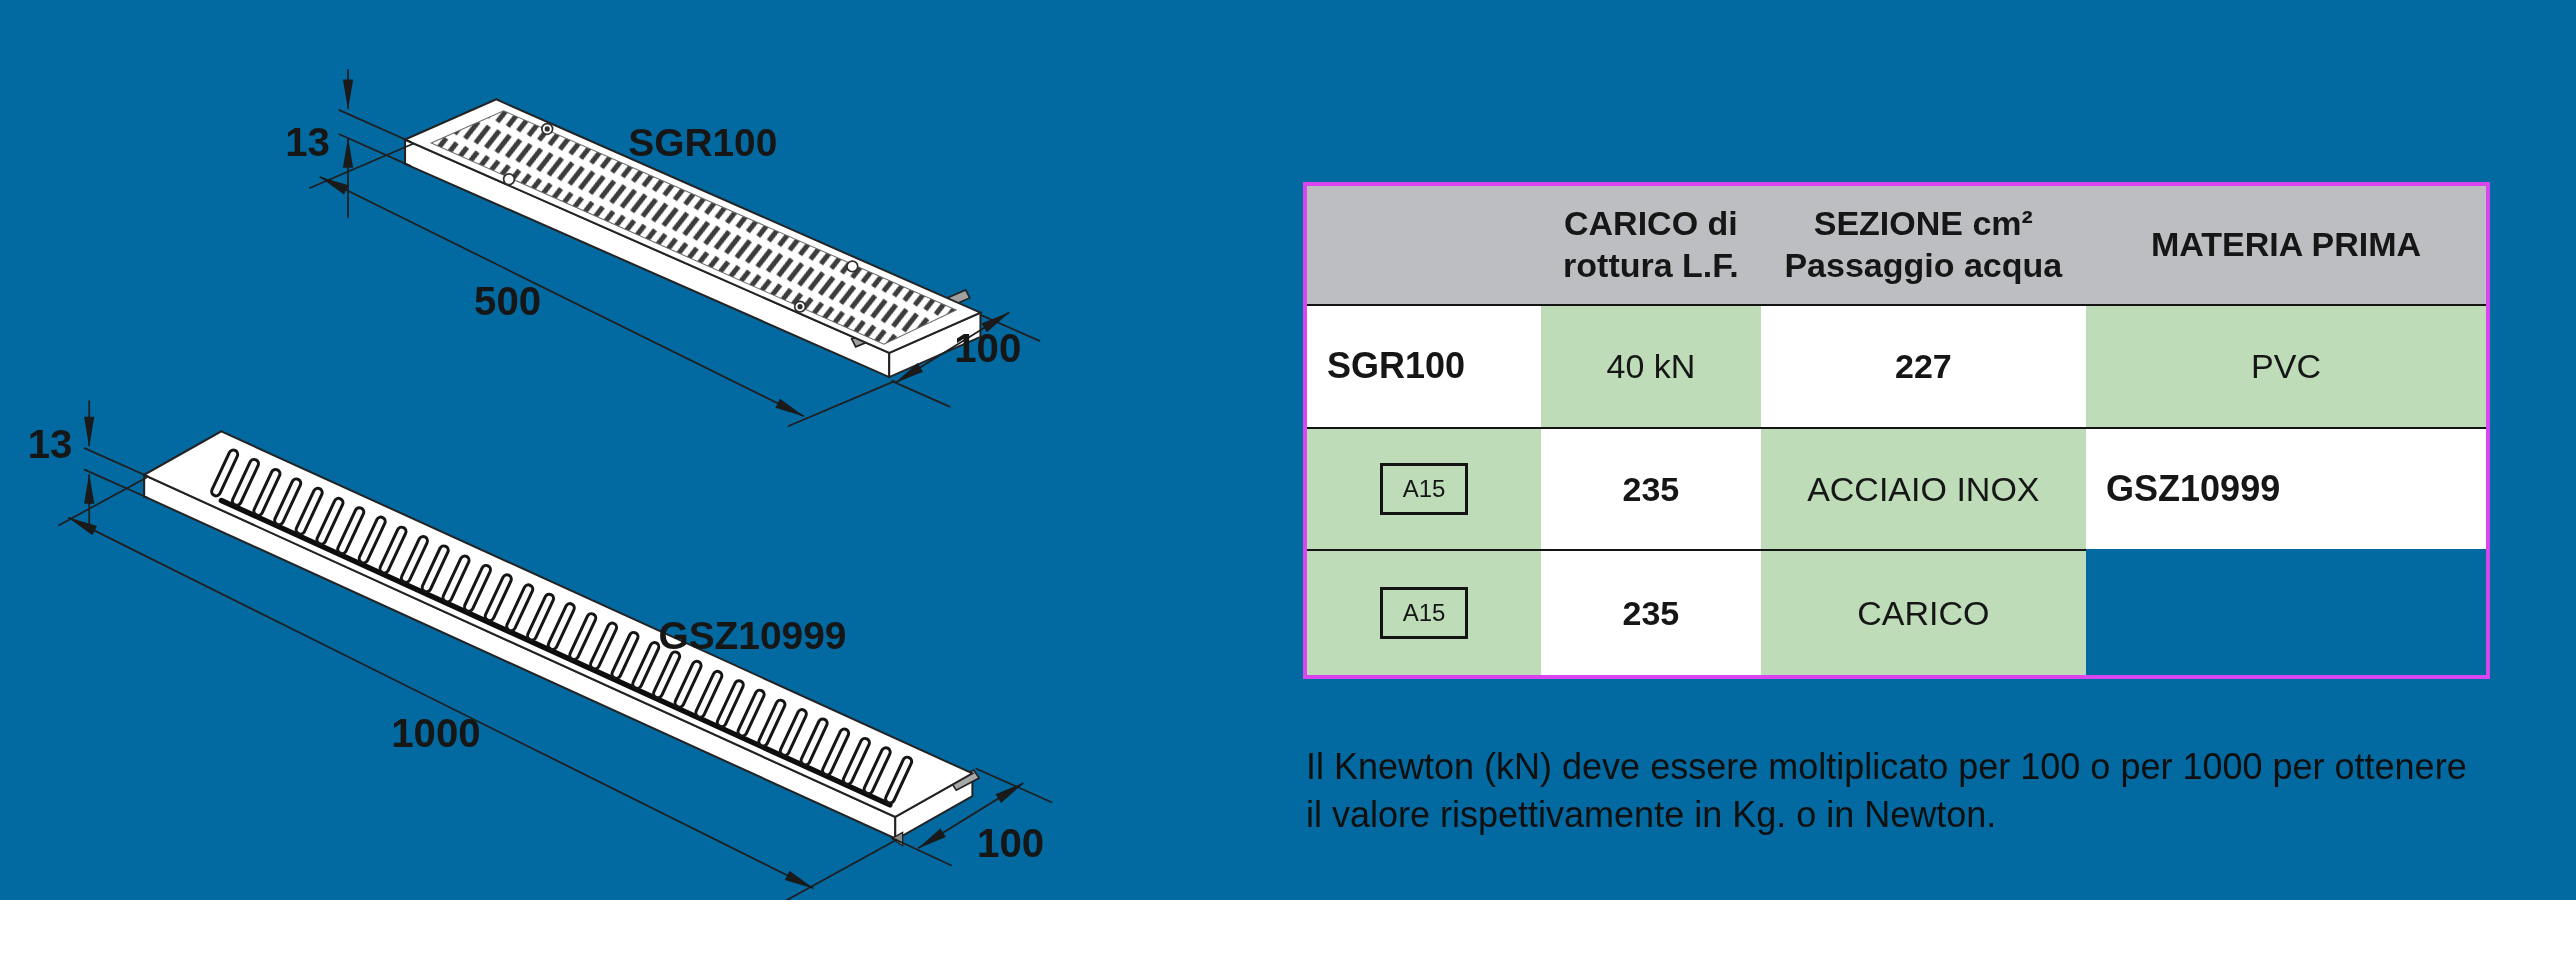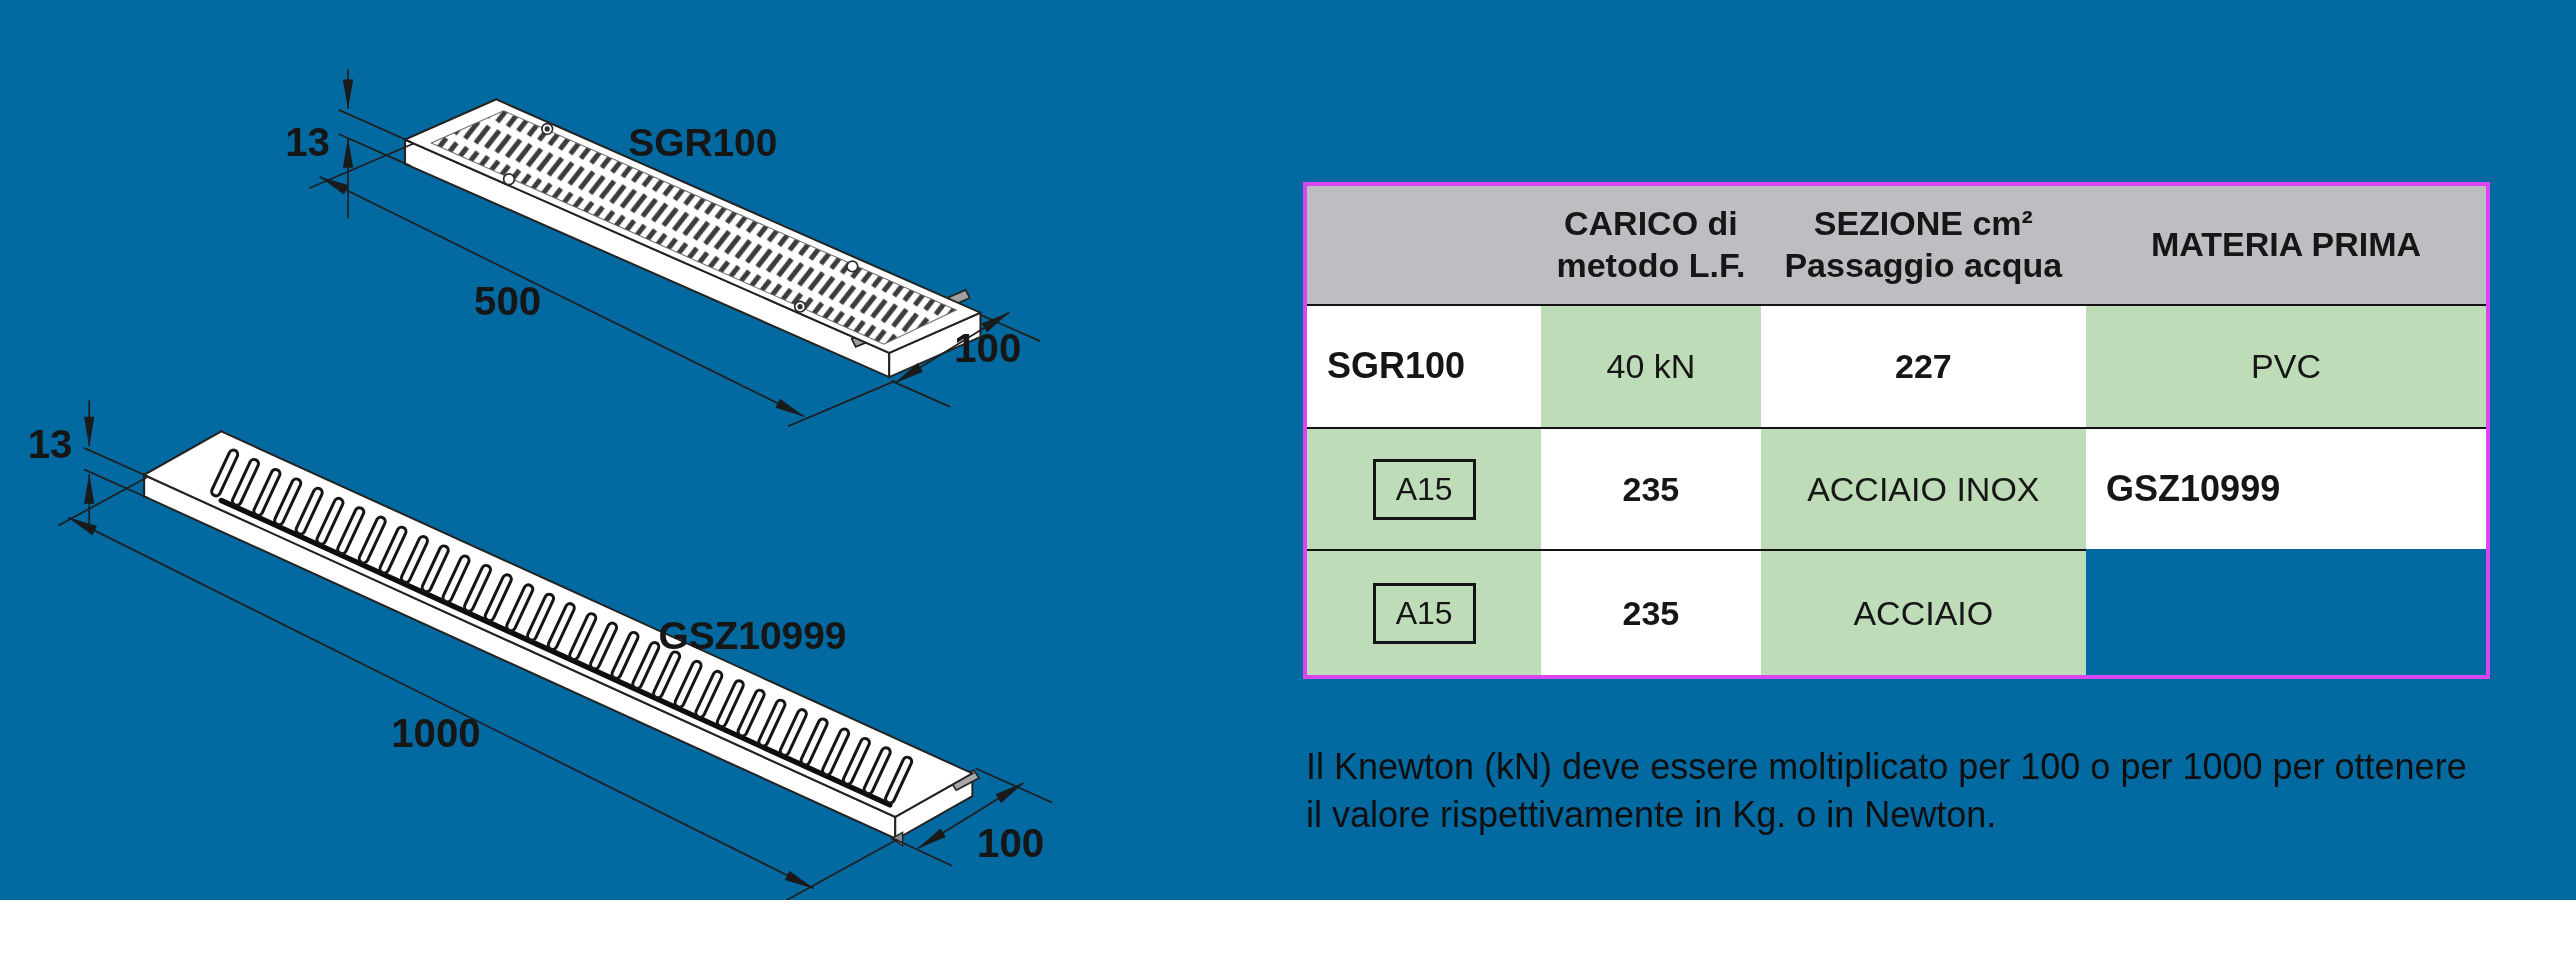--- a/index.html
+++ b/index.html
@@ -15,21 +15,21 @@
               border:4px solid #d946ef;box-sizing:border-box;display:grid;
               grid-template-columns:349fr 327fr 485fr 596fr;
               grid-template-rows:177fr 185fr 184fr 189fr;}
   .cell{display:flex;align-items:center;justify-content:center;text-align:center;}
   .hdr{background:#bdbec1;font-weight:bold;font-size:34px;line-height:1.22;}
   .green{background:#bddcb7;}
   .white{background:#ffffff;font-weight:bold;}
   .code{justify-content:flex-start;padding-left:20px;font-weight:bold;font-size:36px;}
   .val{font-size:34px;justify-content:center;}
   .rowline{border-top:2.7px solid #141414;}
-  .a15box{border:3.4px solid #141414;padding:9px 20px;font-size:32px;display:inline-block;}
+  .a15box{border:3.4px solid #141414;padding:9px 20px;font-size:24px;display:inline-block;}
 
   
   #footnote{position:absolute;left:1306px;top:743px;width:1228px;
             font-size:36px;line-height:1.33;color:#0f0f0f;}
 </style>
 </head>
 <body>
 
 <div id="canvas">
 
@@ -169,21 +169,21 @@
 
       <text class="plabel" x="1122" y="968" text-anchor="middle">GSZ10999</text>
     </g>
   </svg>
 
   <div id="spec-table">
 
     <div class="cell hdr"></div>
     <div class="cell hdr">
       <span><span>CARICO di</span><br>
-      <span>metodo L.F.</span></span>
+      <span>rottura L.F.</span></span>
     </div>
     <div class="cell hdr">
       <span><span>SEZIONE cm²</span><br>
       <span>Passaggio acqua</span></span>
     </div>
     <div class="cell hdr">
       <span>MATERIA PRIMA</span>
     </div>
 
     <div class="cell white code rowline">SGR100</div>
@@ -197,21 +197,21 @@
         <span class="a15box">A15</span>
       </div>
     <div class="cell white val rowline">235</div>
     <div class="cell green val rowline">ACCIAIO INOX</div>
 
     <div class="cell white code rowline">GSZ10999</div>
     <div class="cell green val rowline">
         <span class="a15box">A15</span>
       </div>
     <div class="cell white val rowline">235</div>
-    <div class="cell green val rowline">ACCIAIO</div>
+    <div class="cell green val rowline">CARICO</div>
   </div>
 
   <div id="footnote">
     <div>Il Knewton (kN) deve essere moltiplicato per 100 o per 1000 per ottenere</div>
     <div>il valore rispettivamente in Kg. o in Newton.</div>
   </div>
 
 </div>
 
 

